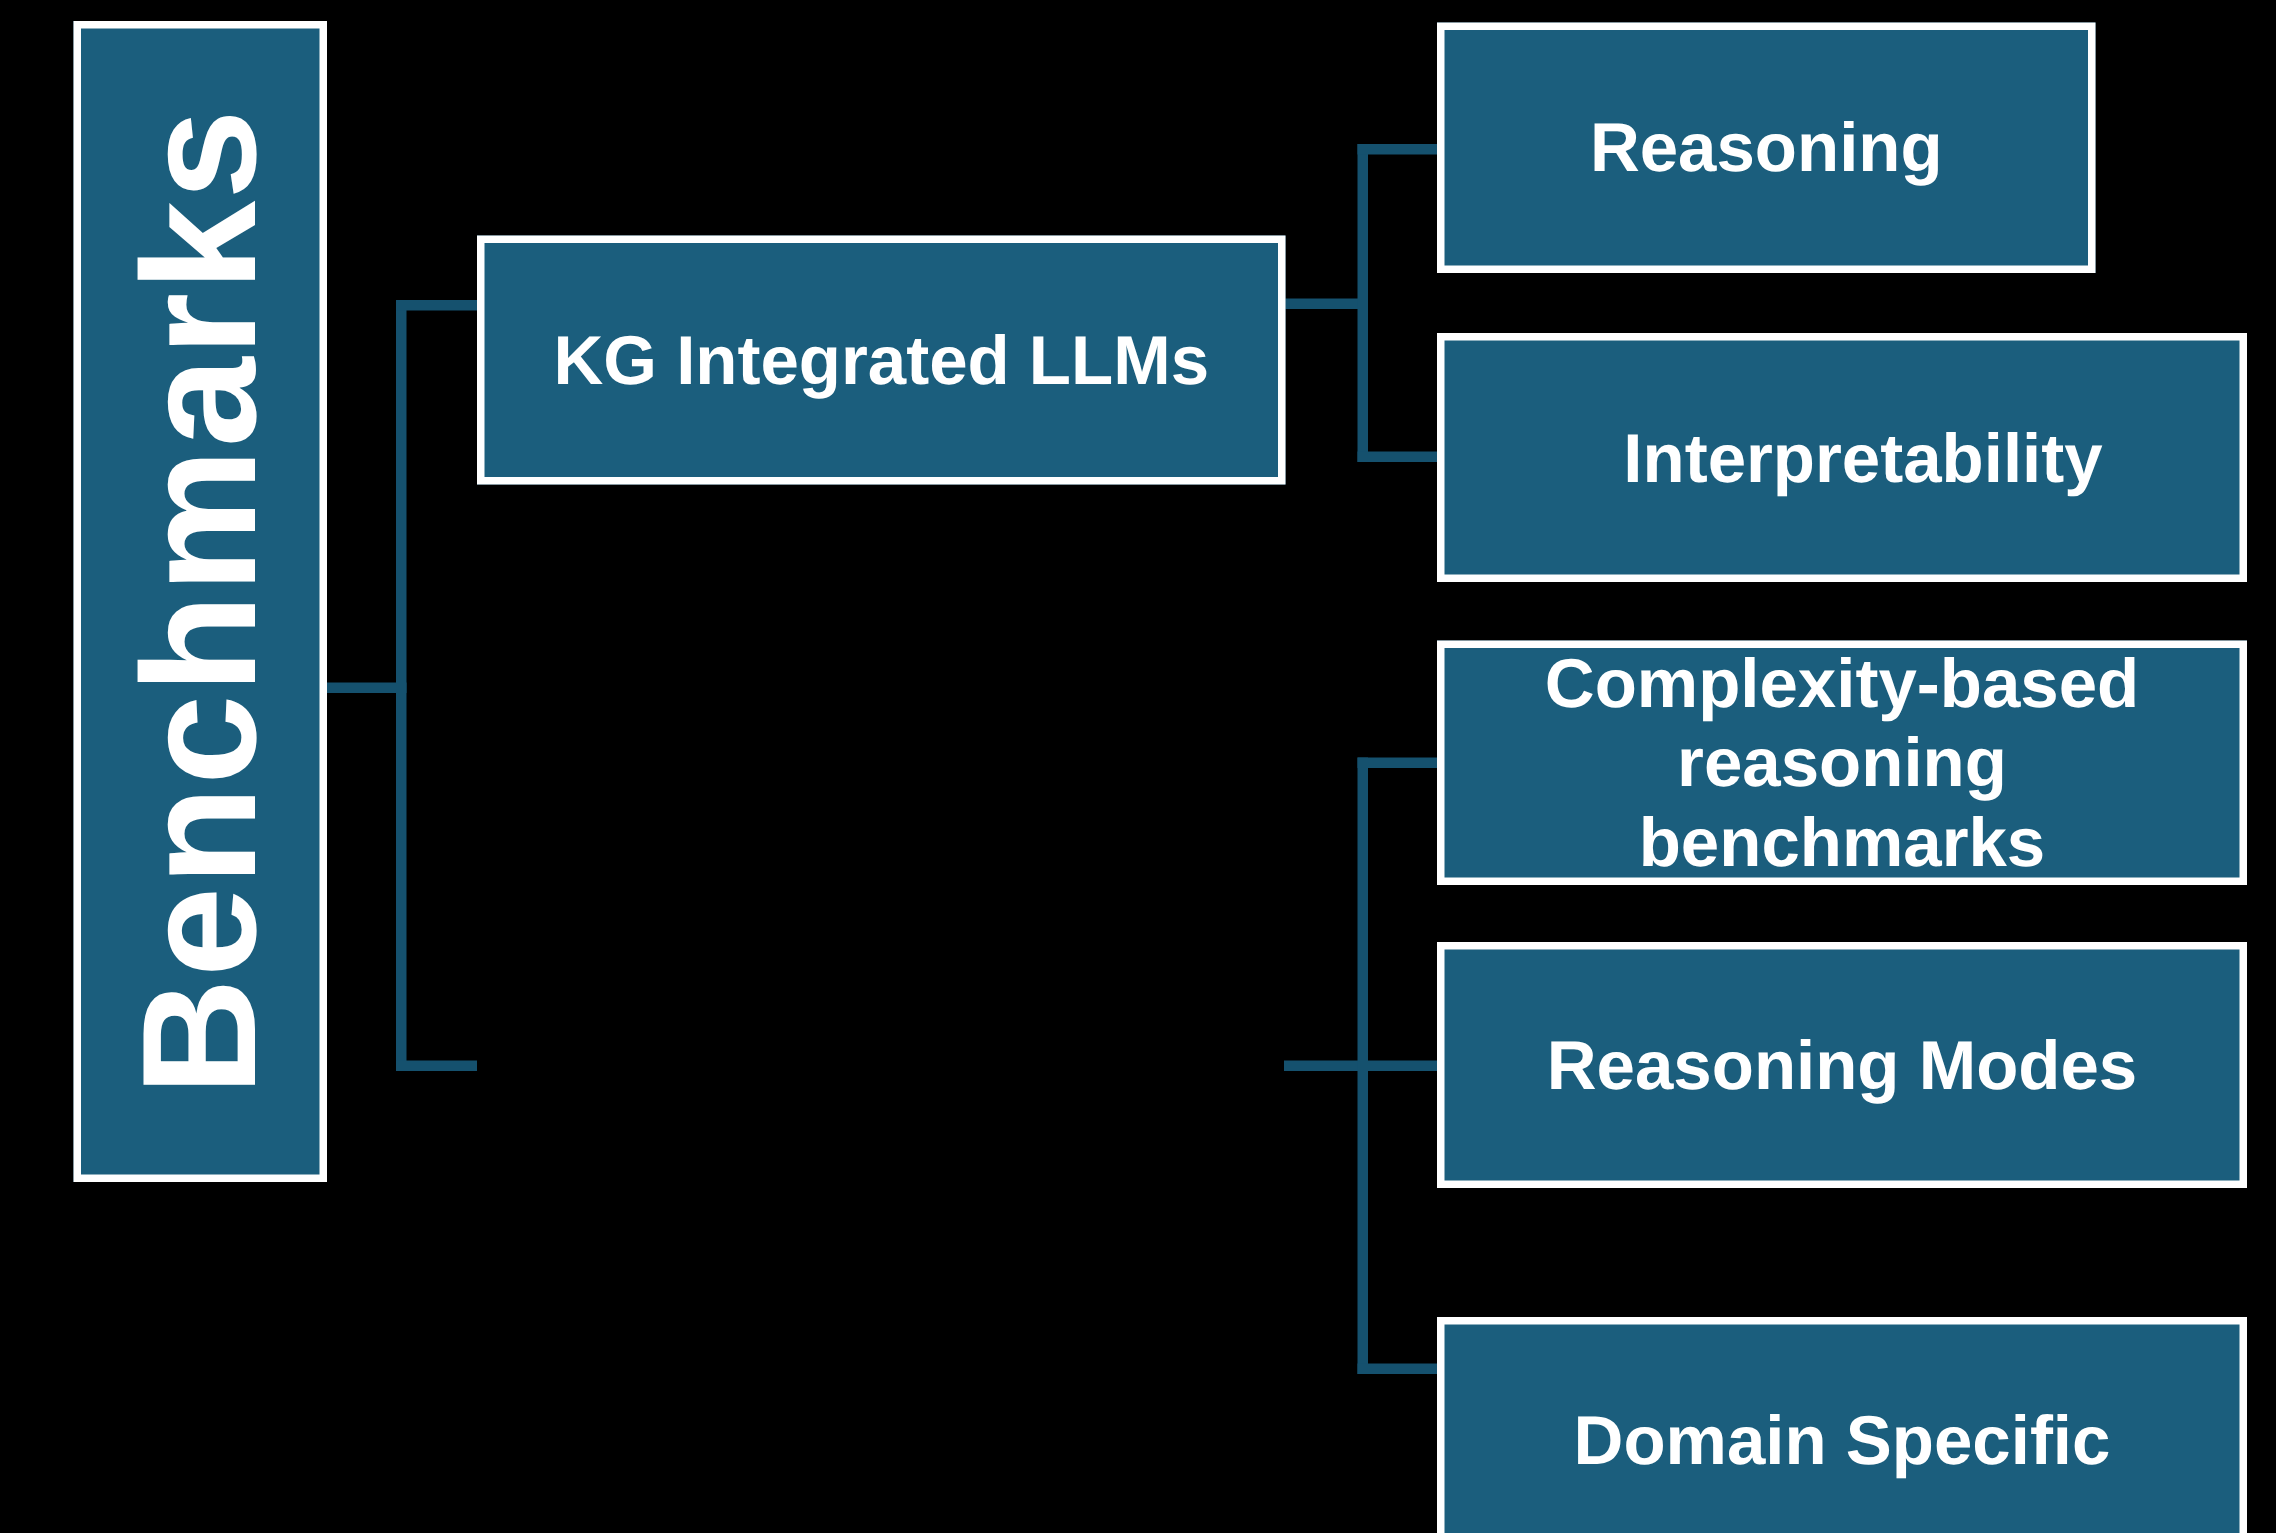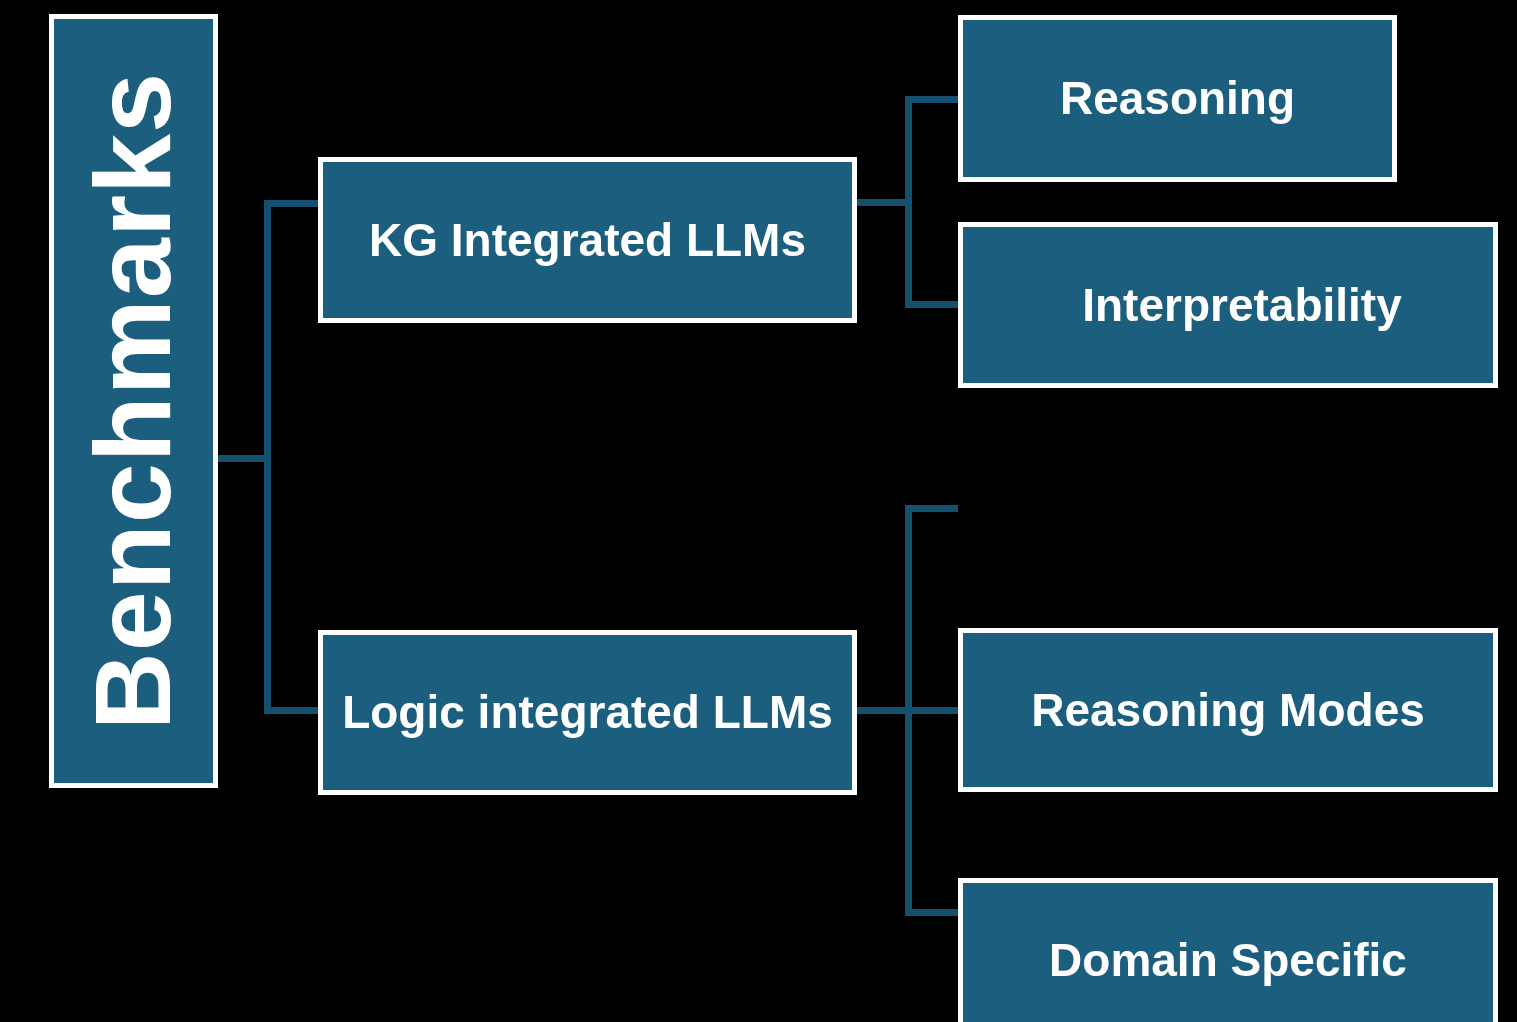--- a/index.html
+++ b/index.html
@@ -94,32 +94,32 @@
   <div class="line h l-domain-in"></div>
 
   <div class="node root b-root">
     <span class="label">Benchmarks</span>
   </div>
 
   <div class="node b-kg">
     <span class="label">KG Integrated LLMs</span>
   </div>
 
-  <div class="node b-logic">
-    <span class="label">Logic integrated LLMs</span>
-  </div>
 
   <div class="node b-reason">
     <span class="label">Reasoning</span>
   </div>
 
   <div class="node b-interp">
     <span class="label">Interpretability</span>
   </div>
 
+  <div class="node wrap2 b-complex">
+    <span class="label">Complexity-based reasoning benchmarks</span>
+  </div>
 
   <div class="node b-modes">
     <span class="label">Reasoning Modes</span>
   </div>
 
   <div class="node b-domain">
     <span class="label">Domain Specific</span>
   </div>
 
 </div>

